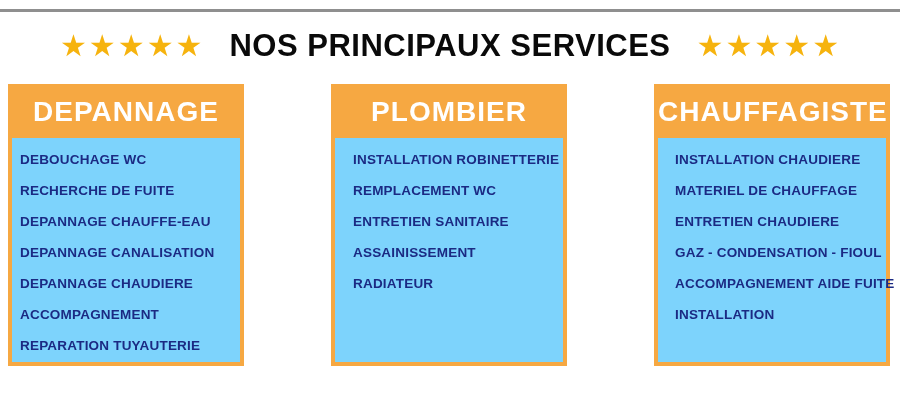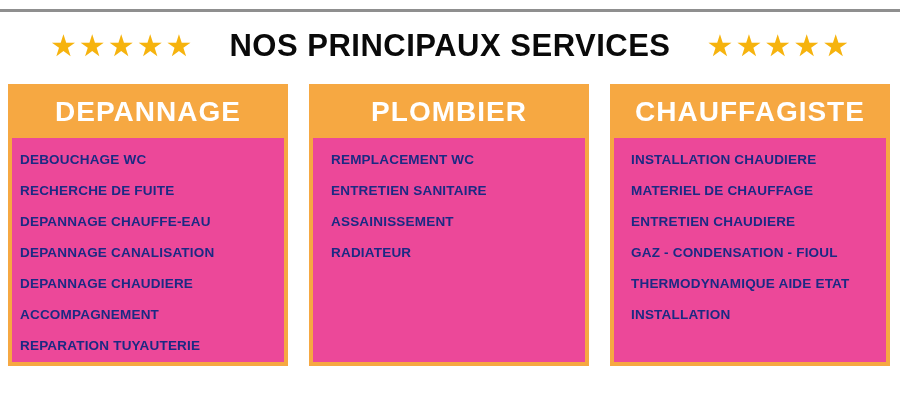--- a/index.html
+++ b/index.html
@@ -21,21 +21,21 @@
     height:3px;width:100%;
     background:var(--gray-line);
   }
   .title-row{
     margin-top:13px;
     display:flex;justify-content:center;align-items:center;
     gap:18px;
     height:42px;
   }
   .title{
-    margin:18px;
+    margin:8px;
     font-size:31px;font-weight:bold;
     letter-spacing:0.5px;
     color:#0a0a0a;
     white-space:nowrap;
   }
   .stars{
     display:flex;gap:1px;
     color:var(--gold);
     font-size:30px;line-height:1;
     letter-spacing:1px;
@@ -46,22 +46,22 @@
     font-size:14px;
     color:#1c1c1c;
     text-decoration:underline;
   }
   .columns{
     margin:17px 10px 0 8px;
     display:flex;
     justify-content:space-between;
   }
   .column{
-    width:280px;height:282px;
-    background:#ec4899;
+    width:236px;height:282px;
+    background:#7dd3fc;
     border:4px solid var(--orange);
   }
   .column-header{
     background:var(--orange);
     color:#ffffff;
     font-weight:bold;
     font-size:28px;
     letter-spacing:1px;
     text-align:center;
     height:50px;
@@ -121,31 +121,32 @@
           <li class="item">DEPANNAGE CHAUFFE-EAU</li>
           <li class="item">DEPANNAGE CANALISATION</li>
           <li class="item">DEPANNAGE CHAUDIERE</li>
           <li class="item">ACCOMPAGNEMENT</li>
           <li class="item">REPARATION TUYAUTERIE</li>
         </ul>
       </section>
       <section class="column">
         <header class="column-header">PLOMBIER</header>
         <ul class="column-items">
+          <li class="item">INSTALLATION ROBINETTERIE</li>
           <li class="item">REMPLACEMENT WC</li>
           <li class="item">ENTRETIEN SANITAIRE</li>
           <li class="item">ASSAINISSEMENT</li>
           <li class="item">RADIATEUR</li>
         </ul>
       </section>
       <section class="column">
         <header class="column-header">CHAUFFAGISTE</header>
         <ul class="column-items">
           <li class="item">INSTALLATION CHAUDIERE</li>
           <li class="item">MATERIEL DE CHAUFFAGE</li>
           <li class="item">ENTRETIEN CHAUDIERE</li>
           <li class="item">GAZ - CONDENSATION - FIOUL</li>
-          <li class="item">THERMODYNAMIQUE AIDE ETAT</li>
+          <li class="item">ACCOMPAGNEMENT AIDE FUITE</li>
           <li class="item">INSTALLATION</li>
         </ul>
       </section>
     </div>
 </div>
 
 </body></html>

